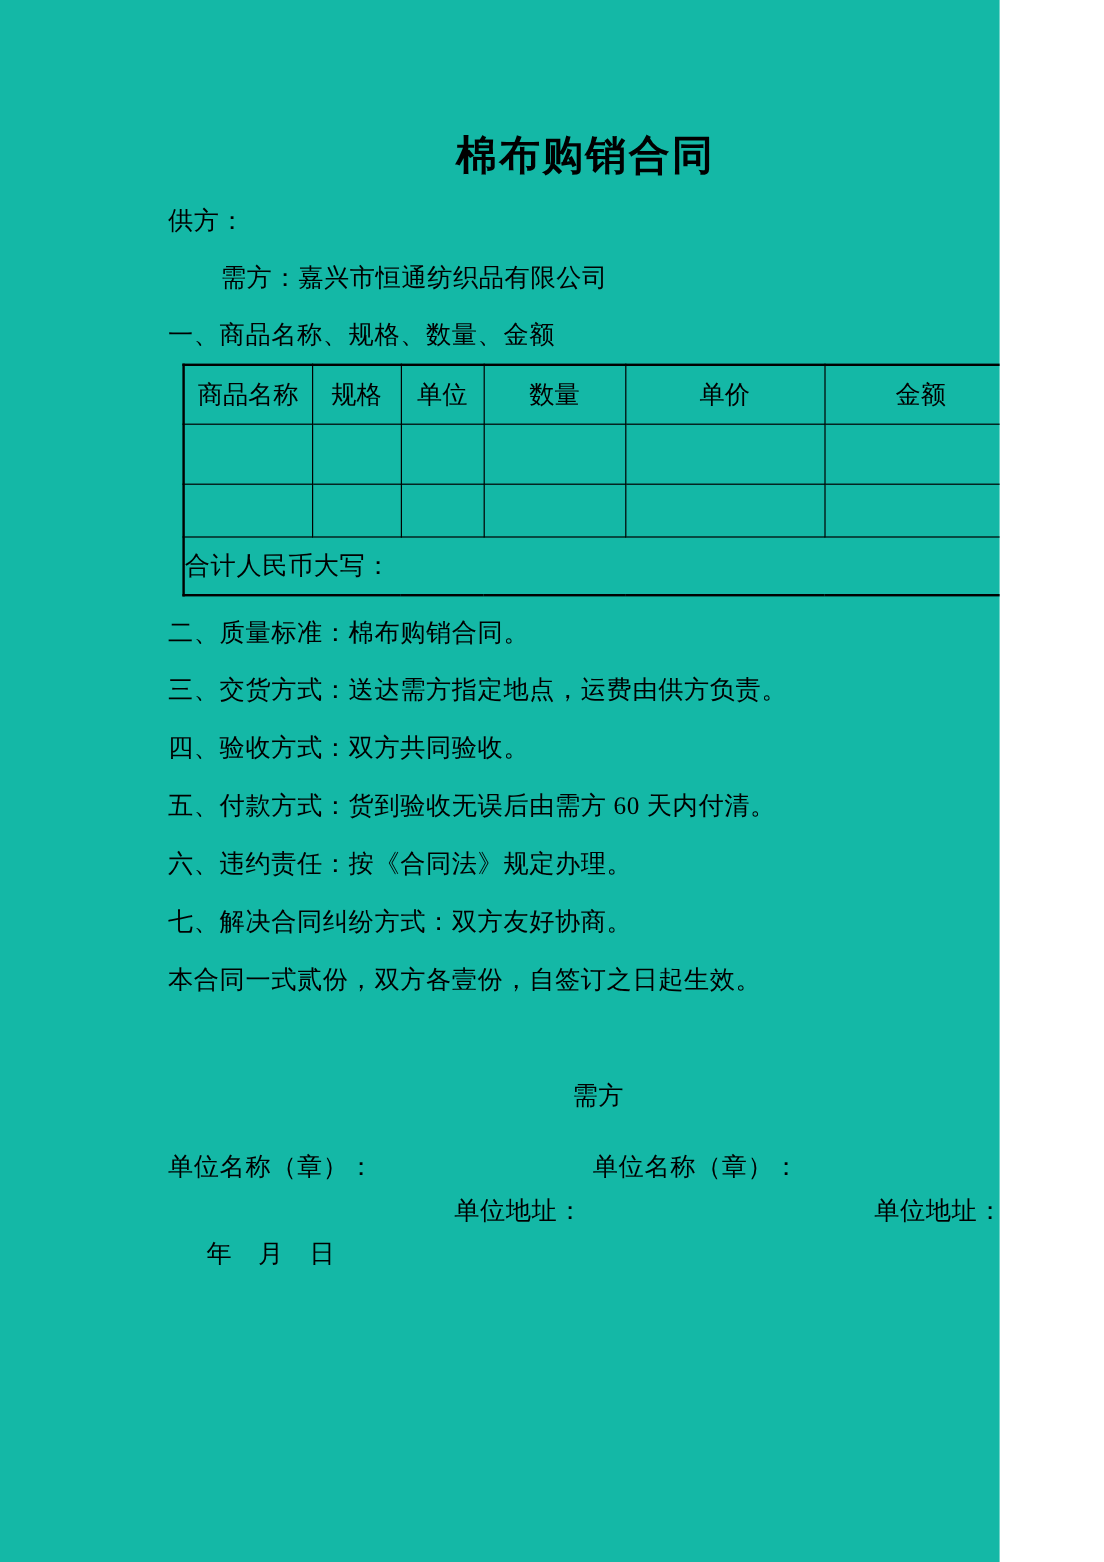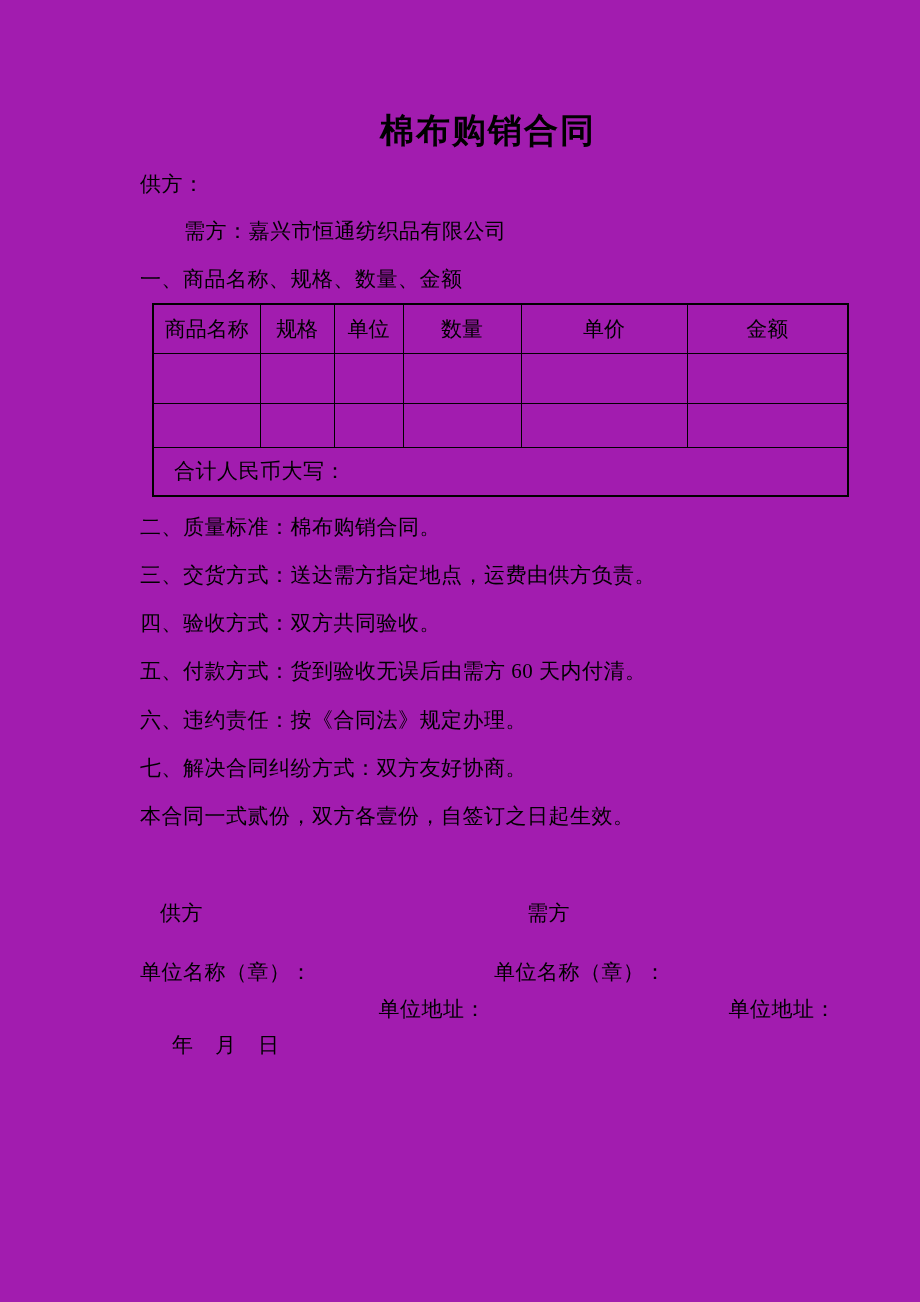--- a/index.html
+++ b/index.html
@@ -2,23 +2,23 @@
 <html><head>
 <meta charset="utf-8">
 <style>
   html, body {
     margin: 0;
     padding: 0;
     background: #ffffff;
   }
   .page {
     position: relative;
-    width: 920px;
+    width: 833px;
     height: 1302px;
-    background: #a21caf;
+    background: #14b8a6;
     color: #000000;
     font-family: "Liberation Serif", "DejaVu Serif", serif;
     overflow: hidden;
   }
   .content {
     position: absolute;
     left: 140px;
     top: 0;
     width: 696px;
   }
@@ -54,21 +54,21 @@
   }
   .goods-table { border: 2px solid #000000; margin-left: 12px; }
   .goods-table .hdr td { text-align: center; vertical-align: middle; }
   .goods-table tr.hdr   { height: 49px; }
   .goods-table tr.row1  { height: 50px; }
   .goods-table tr.row2  { height: 44px; }
   .goods-table tr.total { height: 49px; }
   .goods-table .total td {
     text-align: left;
     vertical-align: middle;
-    padding-left: 20px;
+    padding-left: 0;
     letter-spacing: 0.5px;
   }
   .c2 { margin-top: 18px; }
   .c3 { margin-top: 23px; }
   .c4 { margin-top: 23px; }
   .c5 { margin-top: 23px; }
   .c6 { margin-top: 24px; }
   .c7 { margin-top: 23px; }
   .closing { margin-top: 23px; }
   .sig-row {
@@ -78,21 +78,21 @@
     letter-spacing: 0.5px;
     white-space: nowrap;
   }
   .sig-left  { width: 346px; flex: 0 0 346px; }
   .sig-right { flex: 1; }
   .sig-party   { margin-top: 72px; }
   .sig-name    { margin-top: 34px; }
   .sig-addr    { margin-top: 12px; text-align: right; }
   .sig-date    { margin-top: 11px; flex-direction: column; }
   .ind-20 { padding-left: 20px; }
-  .ind-21 { padding-left: 21px; }
+  .ind-21 { padding-left: 21px; text-align: center; }
   .ind-8  { padding-left: 8px;  }
   .ind-32 { padding-left: 32px; }
   .ind-40 { padding-left: 40px; }
 </style>
 </head>
 <body>
 
 <div class="page">
   <div class="content">
 
@@ -147,21 +147,20 @@
     <div class="para c2">二、质量标准：棉布购销合同。</div>
     <div class="para c3">三、交货方式：送达需方指定地点，运费由供方负责。</div>
     <div class="para c4">四、验收方式：双方共同验收。</div>
     <div class="para c5">五、付款方式：货到验收无误后由需方 60 天内付清。</div>
     <div class="para c6">六、违约责任：按《合同法》规定办理。</div>
     <div class="para c7">七、解决合同纠纷方式：双方友好协商。</div>
 
     <div class="para closing">本合同一式贰份，双方各壹份，自签订之日起生效。</div>
 
     <div class="sig-row sig-party">
-      <div class="sig-left ind-20">供方</div>
       <div class="sig-right ind-21">需方</div>
     </div>
 
     <div class="sig-row sig-name">
       <div class="sig-left">单位名称（章）：</div>
       <div class="sig-right ind-8">单位名称（章）：</div>
     </div>
 
     <div class="sig-row sig-addr">
       <div class="sig-left">单位地址：</div>

